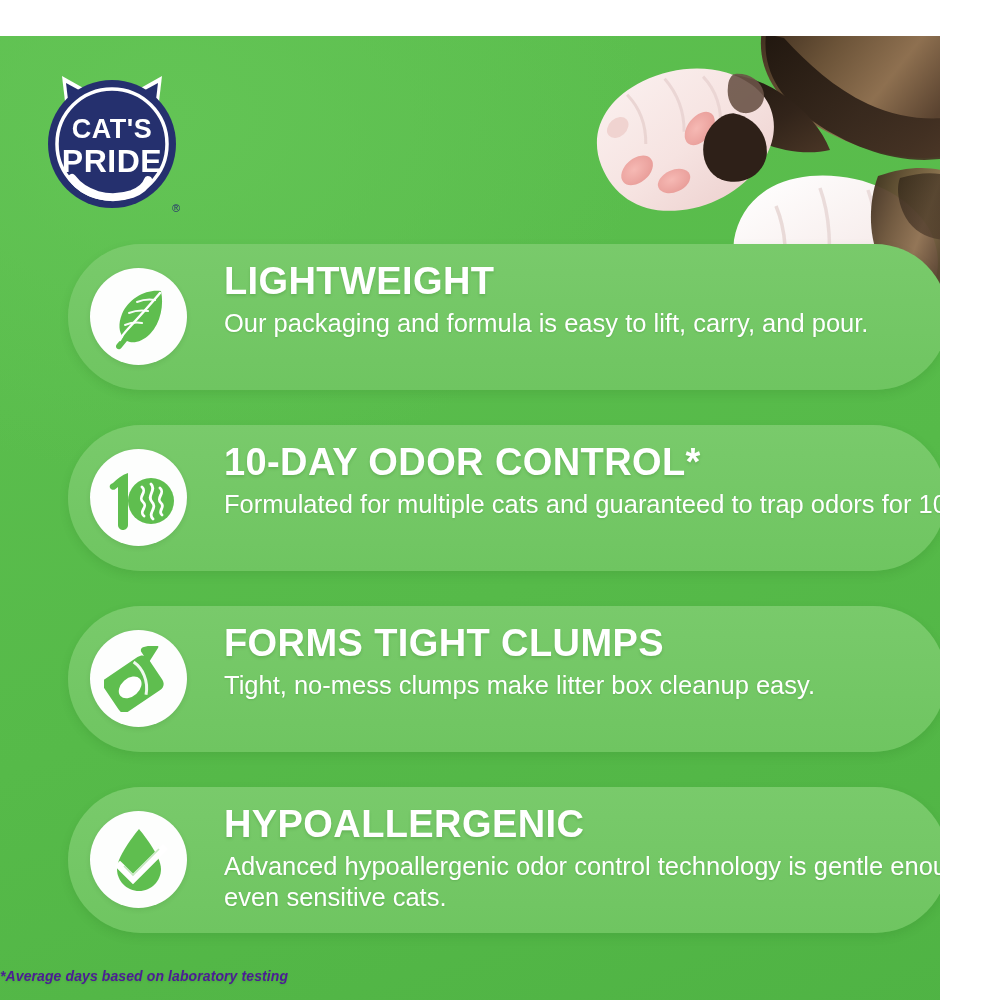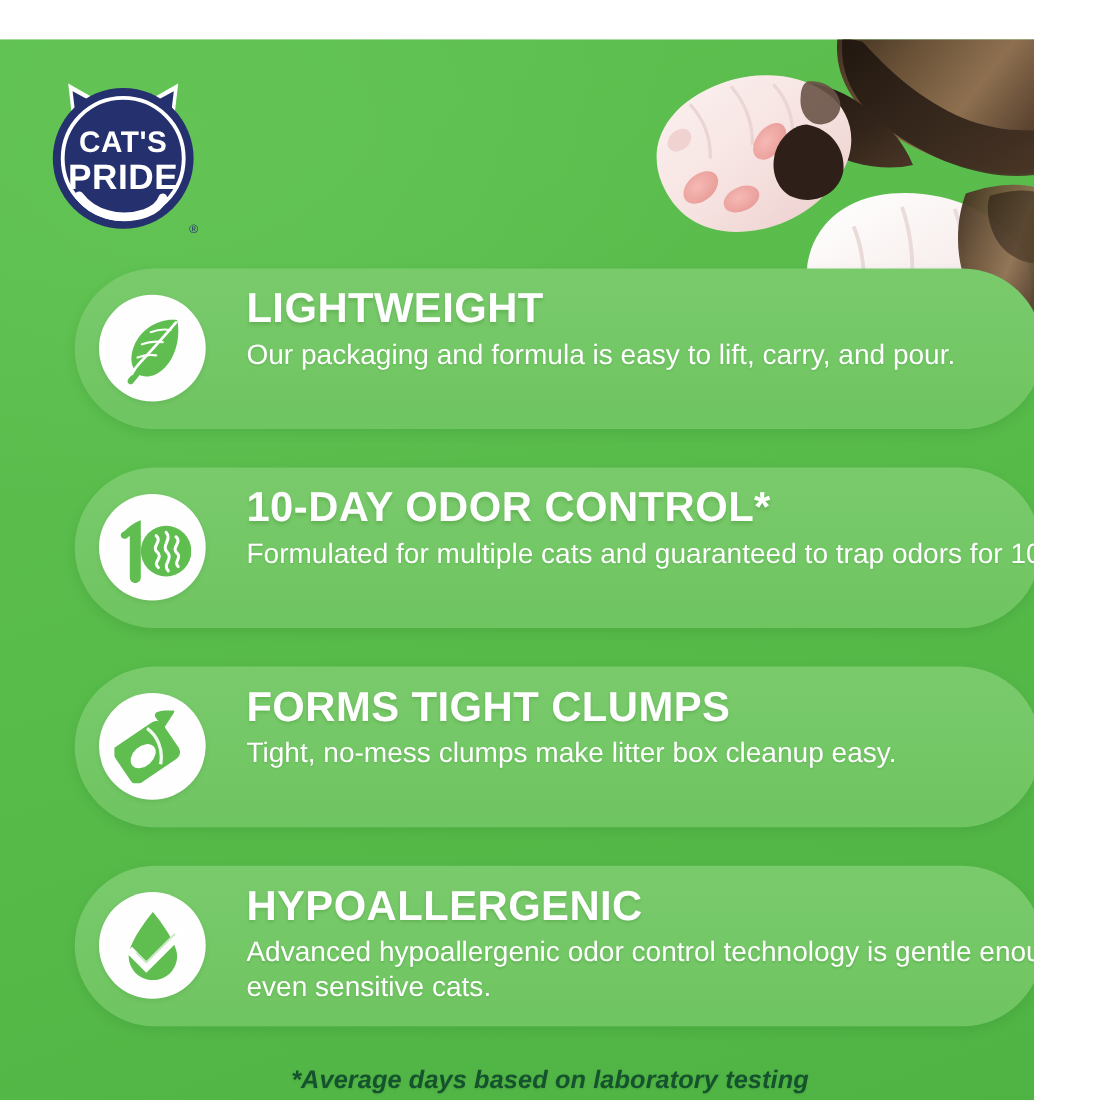--- a/index.html
+++ b/index.html
@@ -114,23 +114,23 @@
   .row-2 .pill { width: 878px; }
   .row-3 { top: 751px; }
   .row-3 .pill { width: 880px; }
 
   
   .footnote {
     position: absolute;
     left: 0;
     top: 932px;
     width: 1000px;
-    text-align: center;
-    color: #14532d;
-    font-size: 23px;
+    text-align: left;
+    color: #4c1d95;
+    font-size: 14px;
     font-weight: bold;
     font-style: italic;
     letter-spacing: 0.1px;
     text-shadow: 0 1px 2px rgba(40,110,32,0.22);
   }
 </style>
 </head>
 <body>
 
 <div id="canvas">

